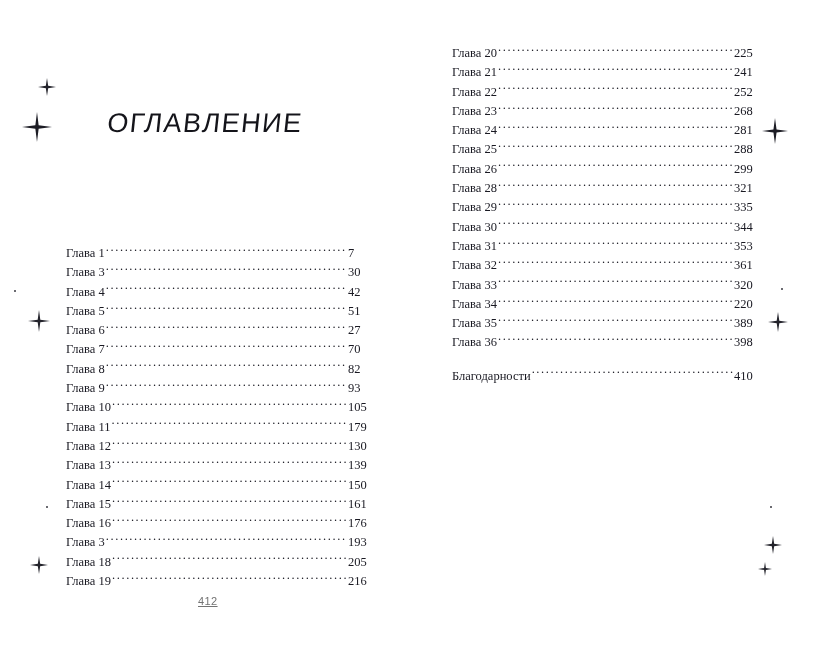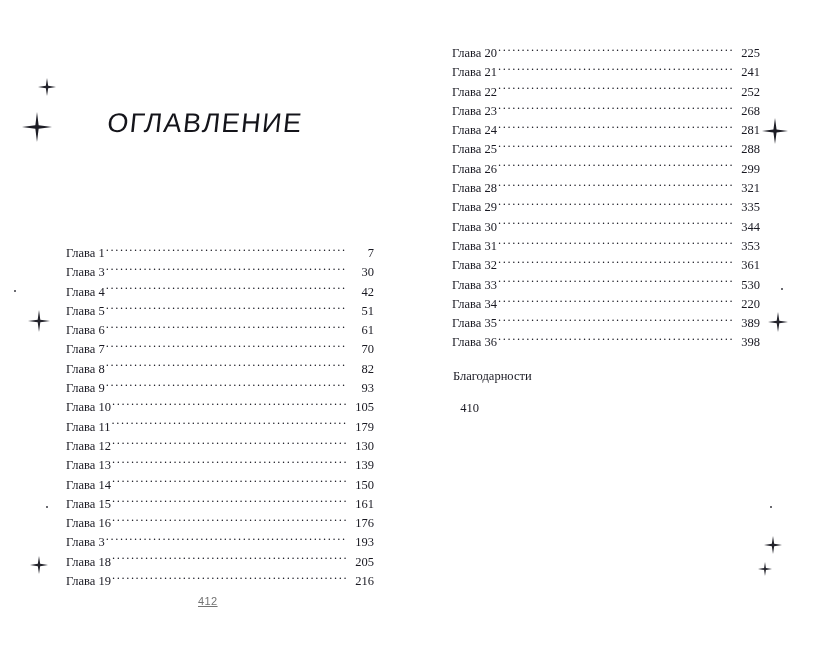--- a/index.html
+++ b/index.html
@@ -107,27 +107,26 @@
     letter-spacing: 1.6px;
     font-size: 12.5px;
     color: #191922;
     position: absolute;
     left: 0;
     bottom: 0;
     white-space: nowrap;
   }
   .entry .page-num {
     flex: 0 0 auto;
-    text-align: right;
+    text-align: left;
     min-width: 26px;
   }
 
   .entry.thanks {
     margin-top: 14px;
-    flex-direction: column;
   }
 
   .folio {
     position: absolute;
     left: 198px;
     top: 595px;
     font-family: "Liberation Sans", sans-serif;
     font-size: 11px;
     color: #737373;
     letter-spacing: 0.4px;
@@ -204,21 +203,21 @@
           <span class="page-num">42</span>
         </div>
         <div class="entry">
           <span class="label">Глава  5</span>
           <span class="leader"></span>
           <span class="page-num">51</span>
         </div>
         <div class="entry">
           <span class="label">Глава  6</span>
           <span class="leader"></span>
-          <span class="page-num">61</span>
+          <span class="page-num">27</span>
         </div>
         <div class="entry">
           <span class="label">Глава  7</span>
           <span class="leader"></span>
           <span class="page-num">70</span>
         </div>
         <div class="entry">
           <span class="label">Глава  8</span>
           <span class="leader"></span>
           <span class="page-num">82</span>
@@ -340,21 +339,21 @@
           <span class="page-num">353</span>
         </div>
         <div class="entry">
           <span class="label">Глава 32</span>
           <span class="leader"></span>
           <span class="page-num">361</span>
         </div>
         <div class="entry">
           <span class="label">Глава 33</span>
           <span class="leader"></span>
-          <span class="page-num">530</span>
+          <span class="page-num">320</span>
         </div>
         <div class="entry">
           <span class="label">Глава 34</span>
           <span class="leader"></span>
           <span class="page-num">220</span>
         </div>
         <div class="entry">
           <span class="label">Глава 35</span>
           <span class="leader"></span>
           <span class="page-num">389</span>

